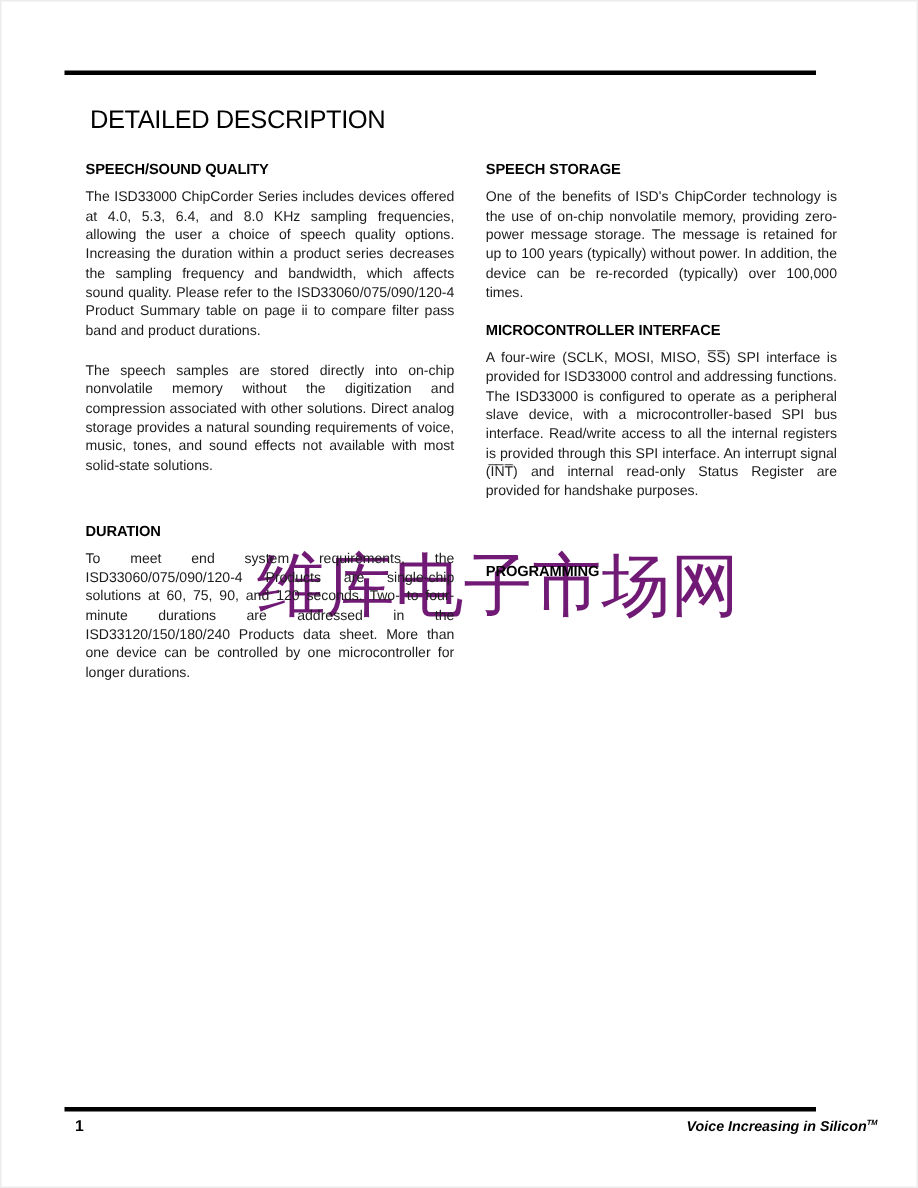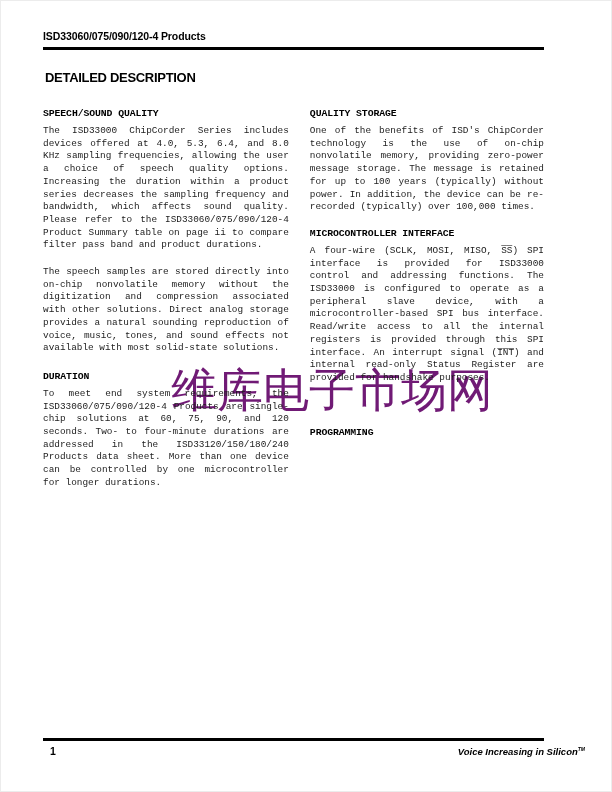--- a/index.html
+++ b/index.html
@@ -28,58 +28,57 @@
   }
   .header-rule {
     position: absolute;
     left: 42px; top: 46px;
     width: 501px; height: 3px;
     background: #000;
   }
   
   .main-heading {
     position: absolute;
-    left: 44px; top: 69px;
-    font-size: 13px;
-    font-weight: bold;
+    left: 59px; top: 69px;
+    font-size: 17px;
+    font-weight: normal;
     letter-spacing: -0.3px;
     color: #000;
   }
   
   .watermark {
     position: absolute;
     left: 170px; top: 366px;
     font-size: 46px;
     line-height: 46px;
     color: #701a75;
     letter-spacing: 0px;
     z-index: 1;
     white-space: nowrap;
     font-weight: normal;
   }
   
   .columns {
     position: absolute;
-    left: 42px; top: 107px;
+    left: 56px; top: 107px;
     width: 501px;
     display: flex;
     gap: 21px;
     z-index: 2;
-    font-family: Liberation Mono, monospace;
   }
   .col-left  { width: 252px; }
   .col-right { width: 240px; }
   .sec-heading {
     font-size: 9.8px;
     font-weight: bold;
     letter-spacing: -0.1px;
     color: #000;
     margin: 0 0 6px 0;
   }
-  .mt-md { margin-top: 16px; }
+  .mt-md { margin-top: 32px; }
   .mt-lg { margin-top: 13px; }
   .mt-ml { margin-top: 42px; }
   .col p {
     font-size: 9.4px;
     line-height: 12.7px;
     text-align: justify;
     color: #1c1c1c;
     margin: 0 0 14px 0;
   }
   
@@ -110,40 +109,39 @@
     font-style: italic;
     vertical-align: super;
     letter-spacing: 0;
   }
 </style>
 </head>
 <body>
 
 <div class="page">
 
-  <div class="header-title">ISD33060/075/090/120-4 Products</div>
   <div class="header-rule"></div>
 
   <div class="watermark">维库电子市场网</div>
 
   <div class="main-heading">DETAILED DESCRIPTION</div>
 
   <div class="columns">
 
     <div class="col col-left">
       <div class="sec-heading">SPEECH/SOUND QUALITY</div>
       <p>The ISD33000 ChipCorder Series includes devices offered at 4.0, 5.3, 6.4, and 8.0 KHz sampling frequencies, allowing the user a choice of speech quality options. Increasing the duration within a product series decreases the sampling frequency and bandwidth, which affects sound quality. Please refer to the ISD33060/075/090/120-4 Product Summary table on page ii to compare filter pass band and product durations.</p>
-      <p>The speech samples are stored directly into on-chip nonvolatile memory without the digitization and compression associated with other solutions. Direct analog storage provides a natural sounding reproduction of voice, music, tones, and sound effects not available with most solid-state solutions.</p>
+      <p>The speech samples are stored directly into on-chip nonvolatile memory without the digitization and compression associated with other solutions. Direct analog storage provides a natural sounding requirements of voice, music, tones, and sound effects not available with most solid-state solutions.</p>
 
       <div class="sec-heading mt-md">DURATION</div>
       <p>To meet end system requirements, the ISD33060/075/090/120-4 Products are single-chip solutions at 60, 75, 90, and 120 seconds. Two- to four-minute durations are addressed in the ISD33120/150/180/240 Products data sheet. More than one device can be controlled by one microcontroller for longer durations.</p>
     </div>
 
     <div class="col col-right">
-      <div class="sec-heading">QUALITY STORAGE</div>
+      <div class="sec-heading">SPEECH STORAGE</div>
       <p>One of the benefits of ISD's ChipCorder technology is the use of on-chip nonvolatile memory, providing zero-power message storage. The message is retained for up to 100 years (typically) without power. In addition, the device can be re-recorded (typically) over 100,000 times.</p>
 
       <div class="sec-heading mt-lg">MICROCONTROLLER INTERFACE</div>
       <p>A four-wire (SCLK, MOSI, MISO, S̅S̅) SPI interface is provided for ISD33000 control and addressing functions. The ISD33000 is configured to operate as a peripheral slave device, with a microcontroller-based SPI bus interface. Read/write access to all the internal registers is provided through this SPI interface. An interrupt signal (I̅N̅T̅) and internal read-only Status Register are provided for handshake purposes.</p>
 
       <div class="sec-heading mt-ml">PROGRAMMING</div>
     </div>
 
   </div>
 

